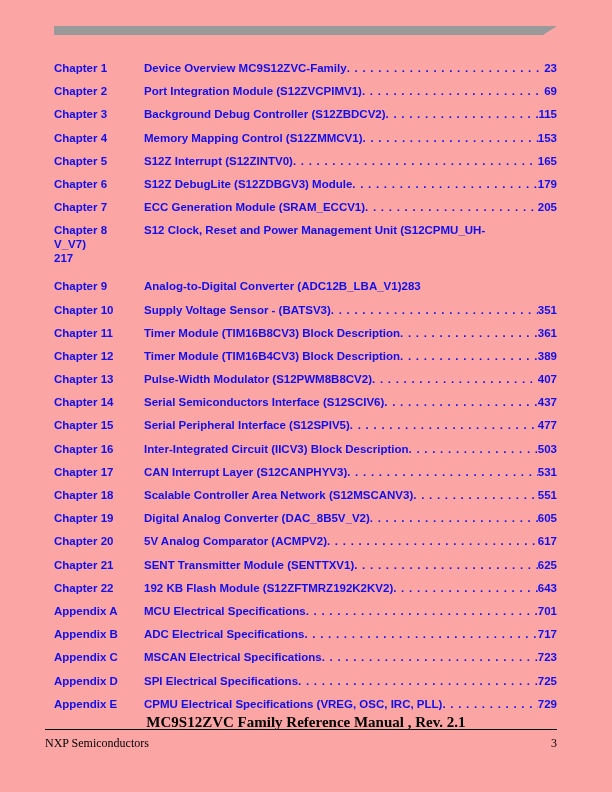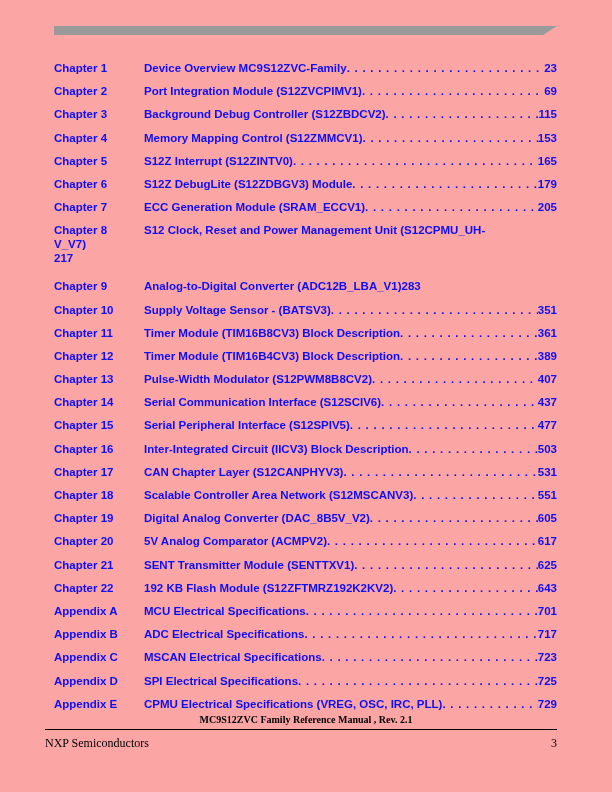--- a/index.html
+++ b/index.html
@@ -29,21 +29,21 @@
   .entry{flex:1 1 auto;display:flex;min-width:0;}
   .toc-title{flex:none;white-space:nowrap;}
   .dots{flex:1 1 auto;overflow:hidden;white-space:nowrap;word-spacing:1.5px;}
   .page-num{flex:none;white-space:nowrap;text-align:center;}
   .inline-page{flex:none;white-space:nowrap;}
 
   
   .footer-title{
     position:absolute;top:714px;left:0;width:612px;text-align:center;
     font-family:"Liberation Serif","DejaVu Serif",serif;
-    font-weight:bold;font-size:10px;color:#000;
+    font-weight:bold;font-size:15px;color:#000;
   }
   .footer-rule{
     position:absolute;top:729px;left:45px;width:512px;height:1.2px;background:#000;
   }
   .footer-bottom{
     position:absolute;top:736px;left:45px;width:512px;
     display:flex;justify-content:space-between;
     font-family:"Liberation Serif","DejaVu Serif",serif;
     font-size:12px;color:#000;
   }
@@ -159,21 +159,21 @@
         <span class="toc-label">Chapter 13</span>
         <span class="entry">
           <span class="toc-title">Pulse-Width Modulator (S12PWM8B8CV2)</span>
           <span class="dots">. . . . . . . . . . . . . . . . . . . . . . . . . . . . . . . . . . . . . . . . . . . . . . . . . . . . . . . . . . . . . . . . . . . . . . . . . . . . . . . .</span>
           <span class="page-num">407</span>
         </span>
       </div>
       <div class="toc-row">
         <span class="toc-label">Chapter 14</span>
         <span class="entry">
-          <span class="toc-title">Serial Communication Interface (S12SCIV6)</span>
+          <span class="toc-title">Serial Semiconductors Interface (S12SCIV6)</span>
           <span class="dots">. . . . . . . . . . . . . . . . . . . . . . . . . . . . . . . . . . . . . . . . . . . . . . . . . . . . . . . . . . . . . . . . . . . . . . . . . . . . . . . .</span>
           <span class="page-num">437</span>
         </span>
       </div>
       <div class="toc-row">
         <span class="toc-label">Chapter 15</span>
         <span class="entry">
           <span class="toc-title">Serial Peripheral Interface (S12SPIV5)</span>
           <span class="dots">. . . . . . . . . . . . . . . . . . . . . . . . . . . . . . . . . . . . . . . . . . . . . . . . . . . . . . . . . . . . . . . . . . . . . . . . . . . . . . . .</span>
           <span class="page-num">477</span>
@@ -183,21 +183,21 @@
         <span class="toc-label">Chapter 16</span>
         <span class="entry">
           <span class="toc-title">Inter-Integrated Circuit (IICV3) Block Description</span>
           <span class="dots">. . . . . . . . . . . . . . . . . . . . . . . . . . . . . . . . . . . . . . . . . . . . . . . . . . . . . . . . . . . . . . . . . . . . . . . . . . . . . . . .</span>
           <span class="page-num">503</span>
         </span>
       </div>
       <div class="toc-row">
         <span class="toc-label">Chapter 17</span>
         <span class="entry">
-          <span class="toc-title">CAN Chapter Layer (S12CANPHYV3)</span>
+          <span class="toc-title">CAN Interrupt Layer (S12CANPHYV3)</span>
           <span class="dots">. . . . . . . . . . . . . . . . . . . . . . . . . . . . . . . . . . . . . . . . . . . . . . . . . . . . . . . . . . . . . . . . . . . . . . . . . . . . . . . .</span>
           <span class="page-num">531</span>
         </span>
       </div>
       <div class="toc-row">
         <span class="toc-label">Chapter 18</span>
         <span class="entry">
           <span class="toc-title">Scalable Controller Area Network (S12MSCANV3)</span>
           <span class="dots">. . . . . . . . . . . . . . . . . . . . . . . . . . . . . . . . . . . . . . . . . . . . . . . . . . . . . . . . . . . . . . . . . . . . . . . . . . . . . . . .</span>
           <span class="page-num">551</span>

